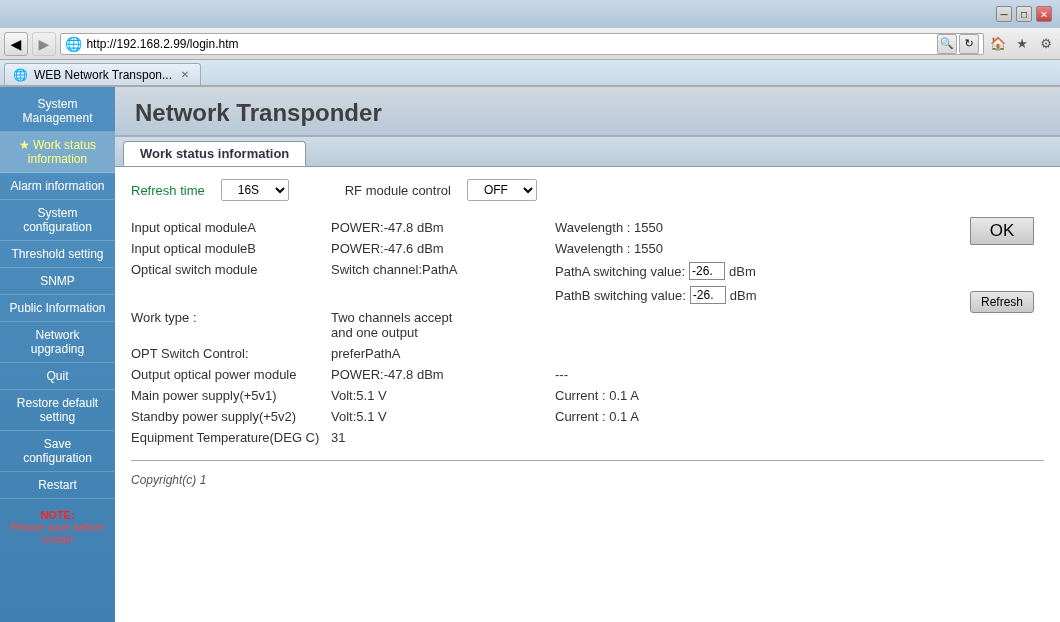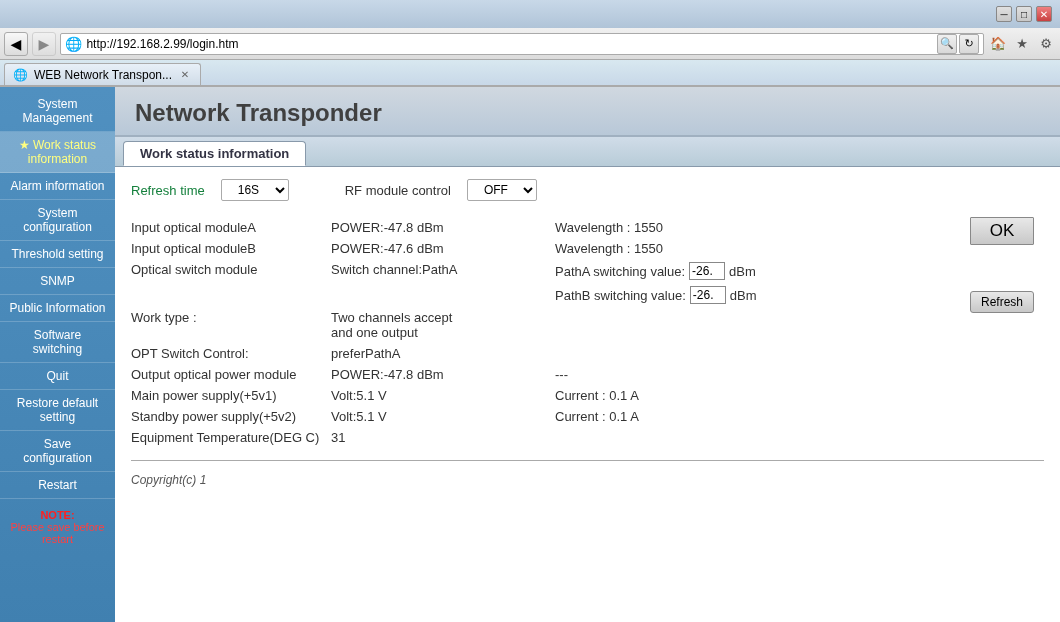--- a/index.html
+++ b/index.html
@@ -316,21 +316,21 @@
 <div class="main-layout">
 
   <div class="sidebar">
     <div class="sidebar-item">System Management</div>
     <div class="sidebar-item active">Work status information</div>
     <div class="sidebar-item">Alarm information</div>
     <div class="sidebar-item">System configuration</div>
     <div class="sidebar-item">Threshold setting</div>
     <div class="sidebar-item">SNMP</div>
     <div class="sidebar-item">Public Information</div>
-    <div class="sidebar-item">Software switching</div>
+    <div class="sidebar-item">Network upgrading</div>
     <div class="sidebar-item">Quit</div>
     <div class="sidebar-item">Restore default setting</div>
     <div class="sidebar-item">Save configuration</div>
     <div class="sidebar-item">Restart</div>
     <div class="sidebar-note">
       <span class="note-label">NOTE:</span><br>
       <span>Please save before restart</span>
     </div>
   </div>
 

